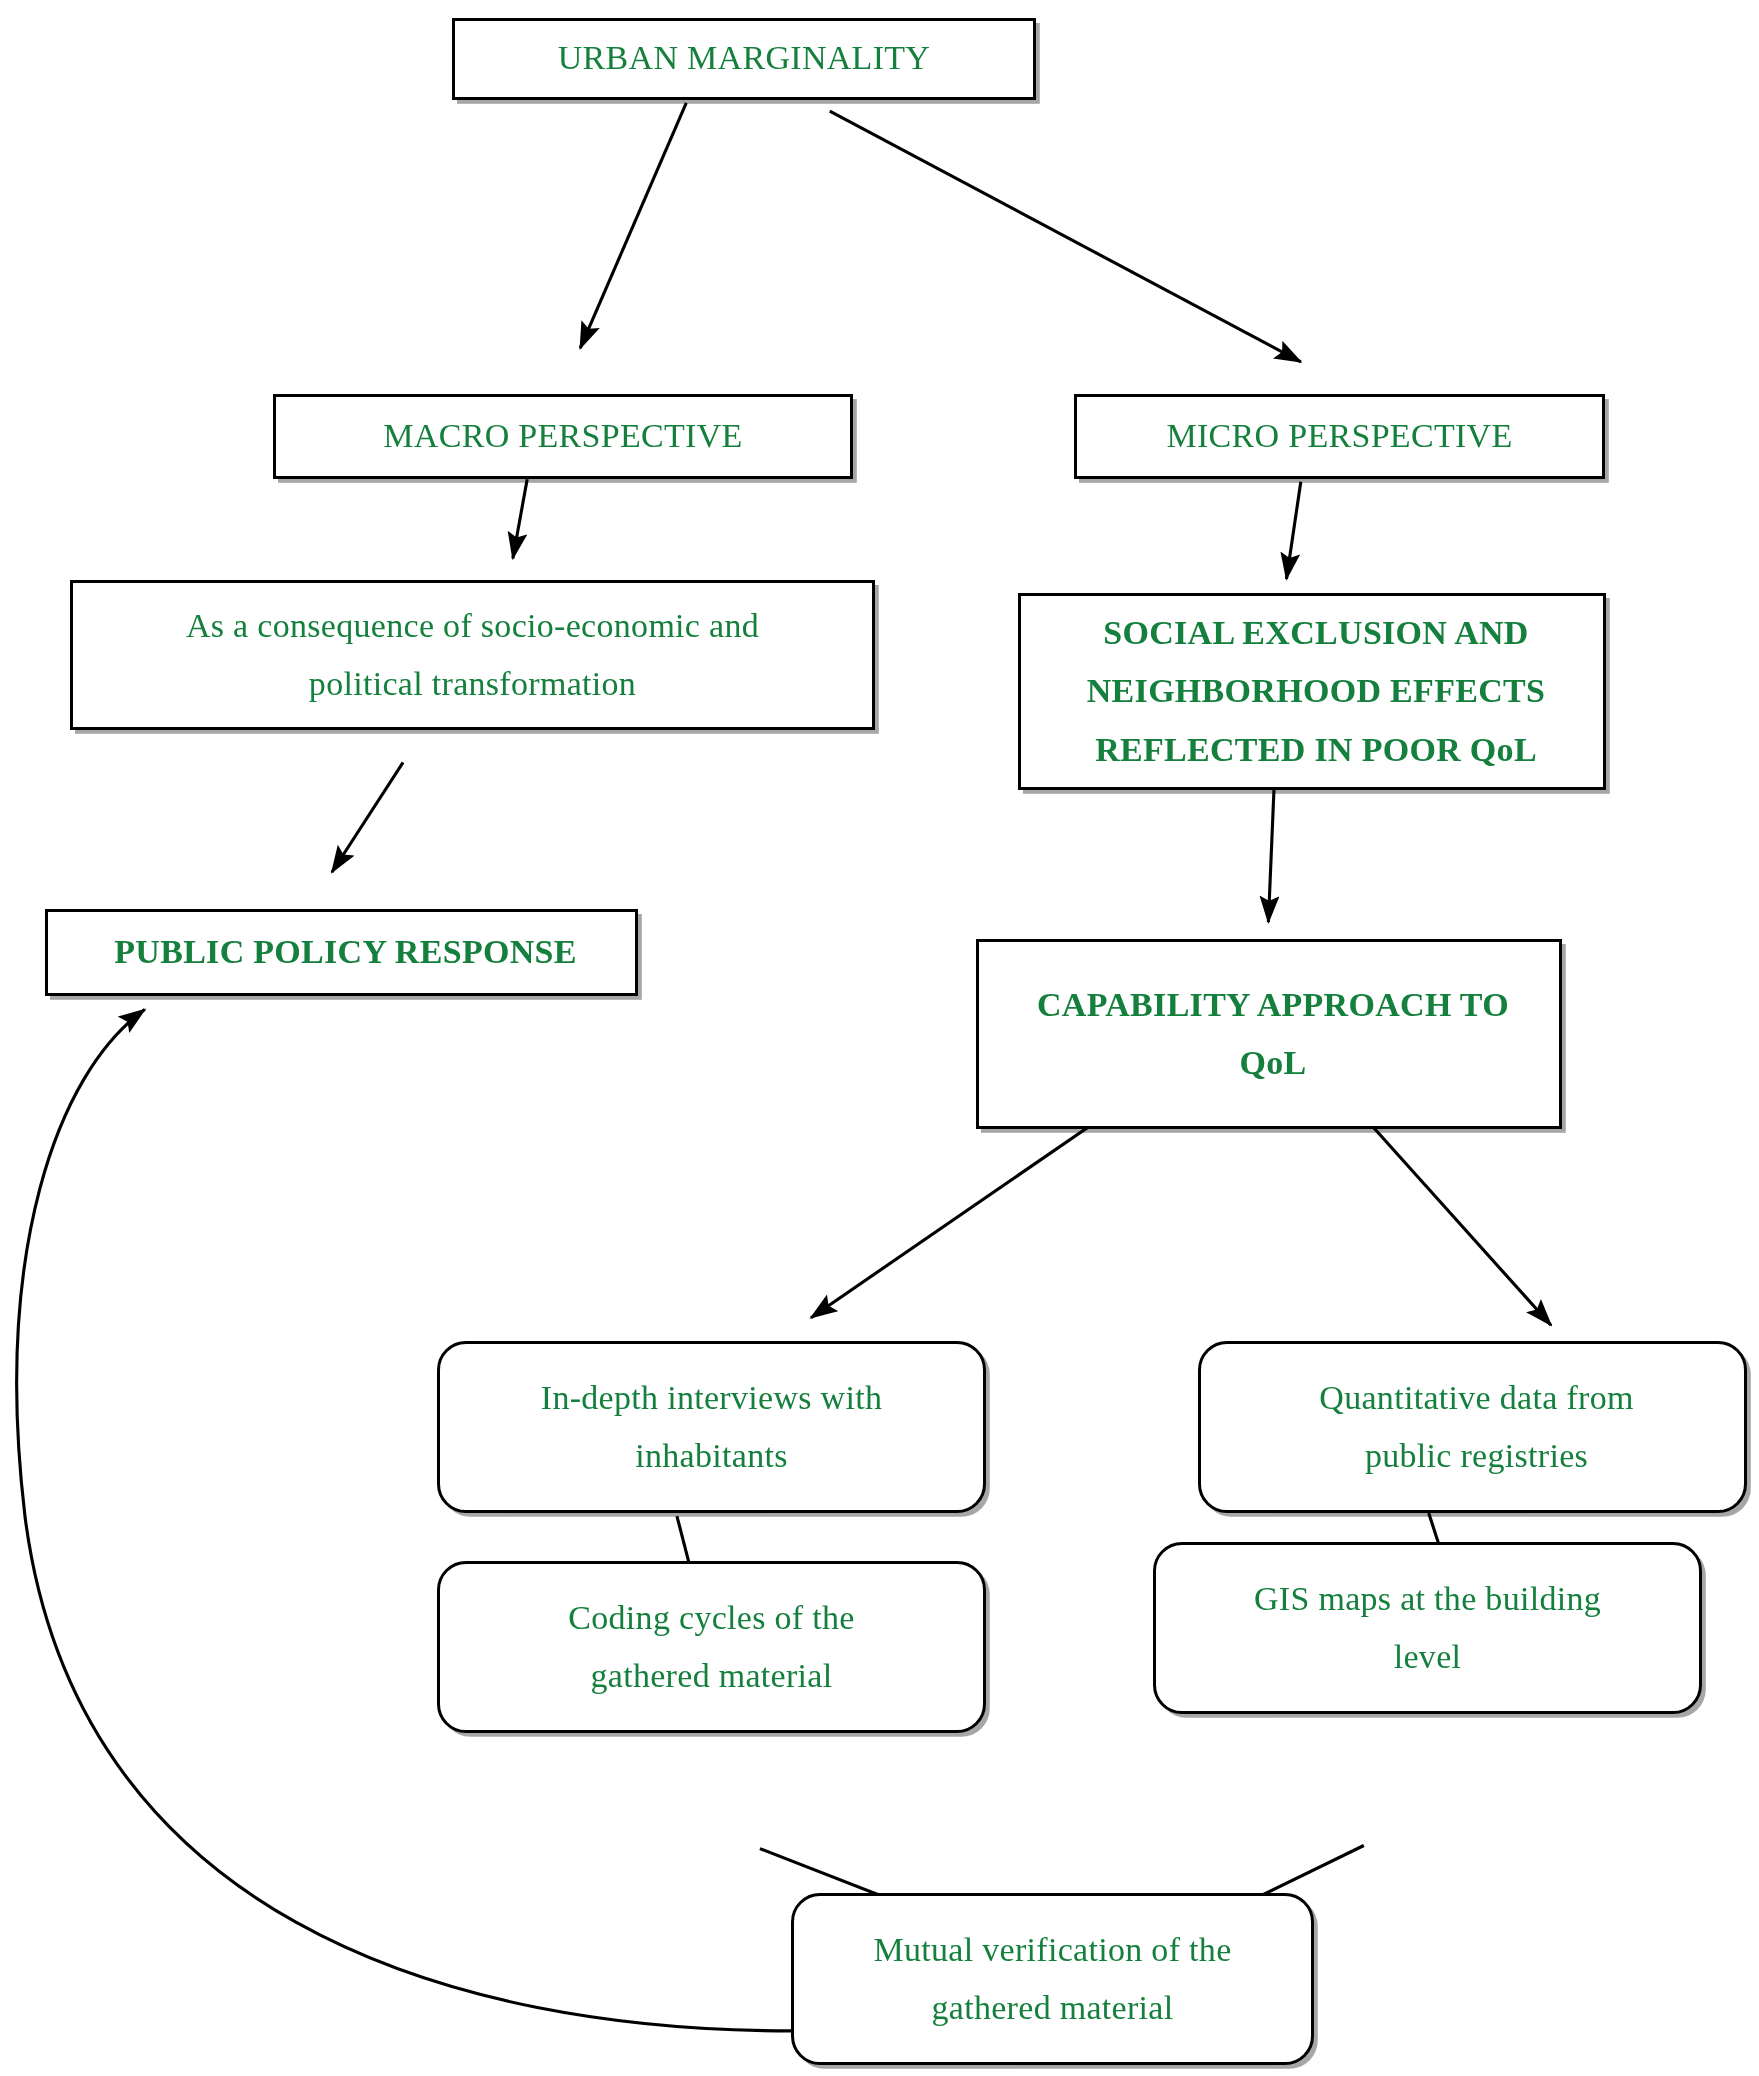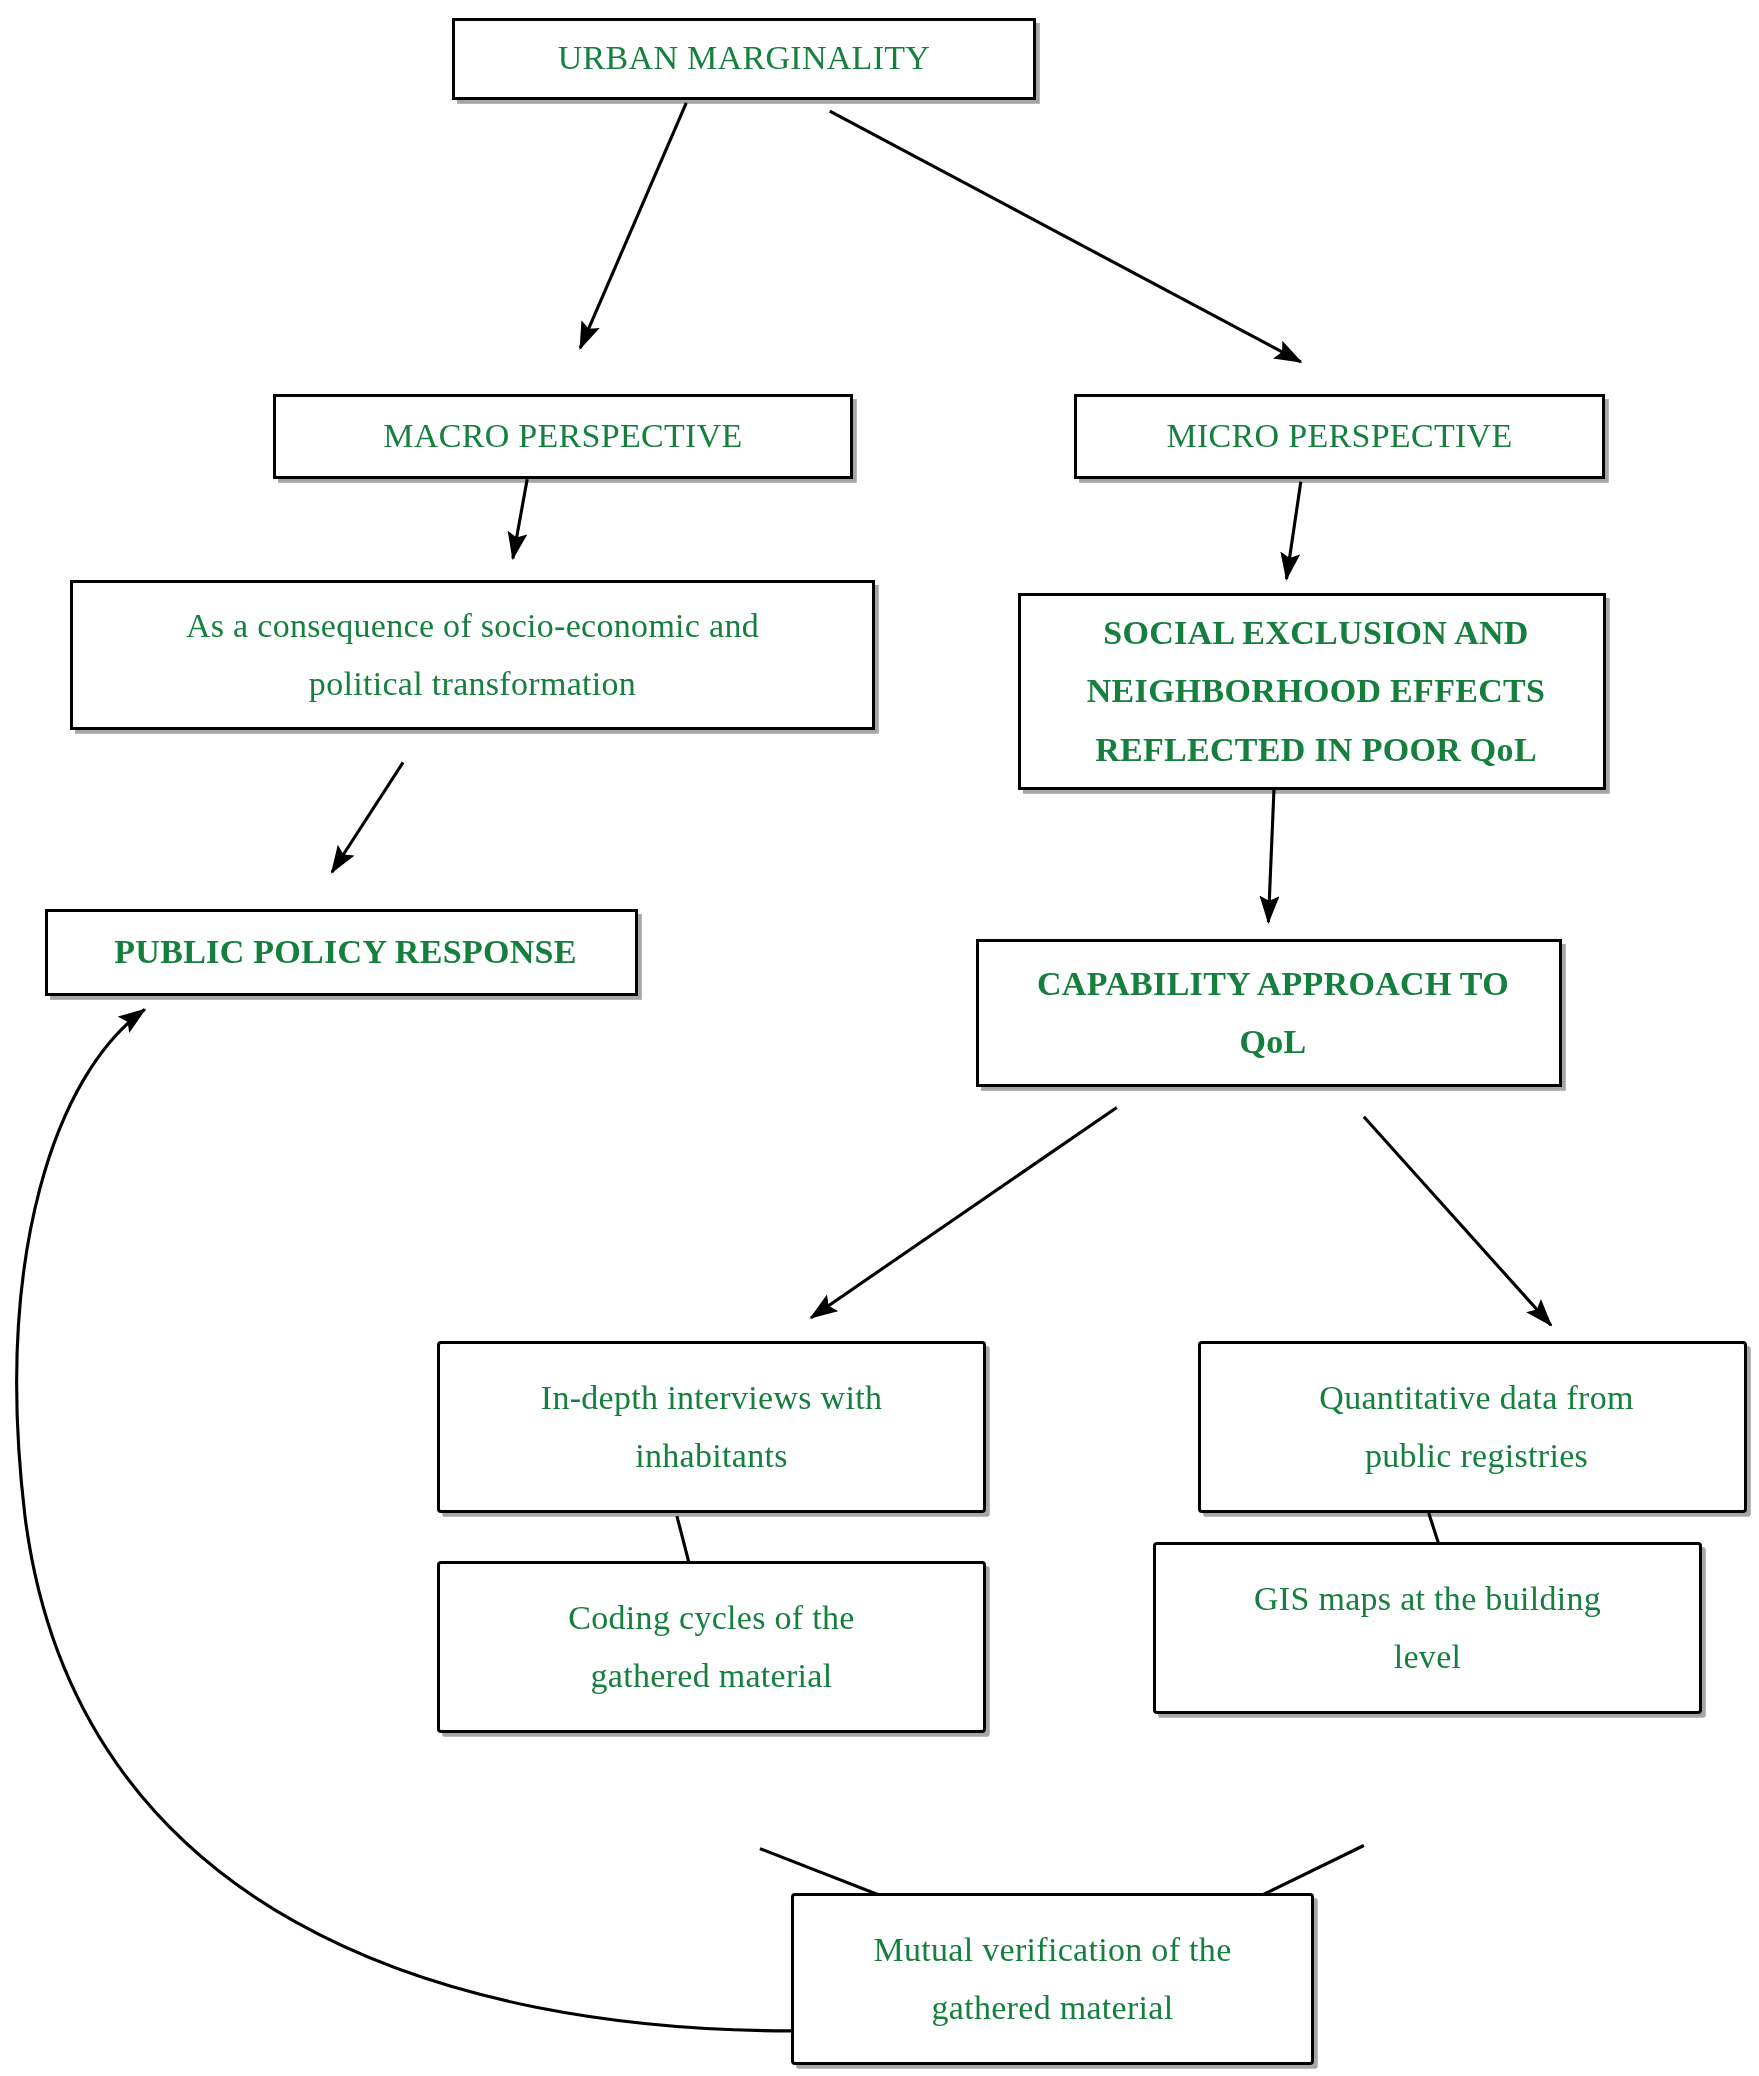--- a/index.html
+++ b/index.html
@@ -31,21 +31,21 @@
     border: 3.1px solid #000000;
     display: flex;
     align-items: center;
     justify-content: center;
     text-align: center;
     
     box-shadow: 4.4px 4.4px 0 -0.6px rgba(0,0,0,0.35);
     z-index: 2;
   }
   .node.rounded {
-    border-radius: 4px;
+    border-radius: 29px;
   }
   .node .label {
     display: block;
     width: 100%;
     color: #15803d;
     line-height: 1.72;
     letter-spacing: 0.3px;
   }
   .reg   { font-weight: 400; font-size: 34px; }
   .bold  { font-weight: 700; font-size: 34px; padding-left: 8px; }
@@ -114,21 +114,21 @@
       <span>SOCIAL EXCLUSION AND</span><br>
       <span>NEIGHBORHOOD EFFECTS</span><br>
       <span>REFLECTED IN POOR QoL</span>
     </span>
   </div>
 
   <div class="node" style="left:45px; top:909px; width:593px; height:87px;">
     <span class="label bold">PUBLIC POLICY RESPONSE</span>
   </div>
 
-  <div class="node" style="left:976px; top:939px; width:586px; height:148px;">
+  <div class="node" style="left:976px; top:939px; width:586px; height:190px;">
     <span class="label bold">
       <span>CAPABILITY APPROACH TO</span><br>
       <span>QoL</span>
     </span>
   </div>
 
   <div class="node rounded" style="left:437px; top:1341px; width:549px; height:172px;">
     <span class="label reg">
       <span>In-depth interviews with</span><br>
       <span>inhabitants</span>

